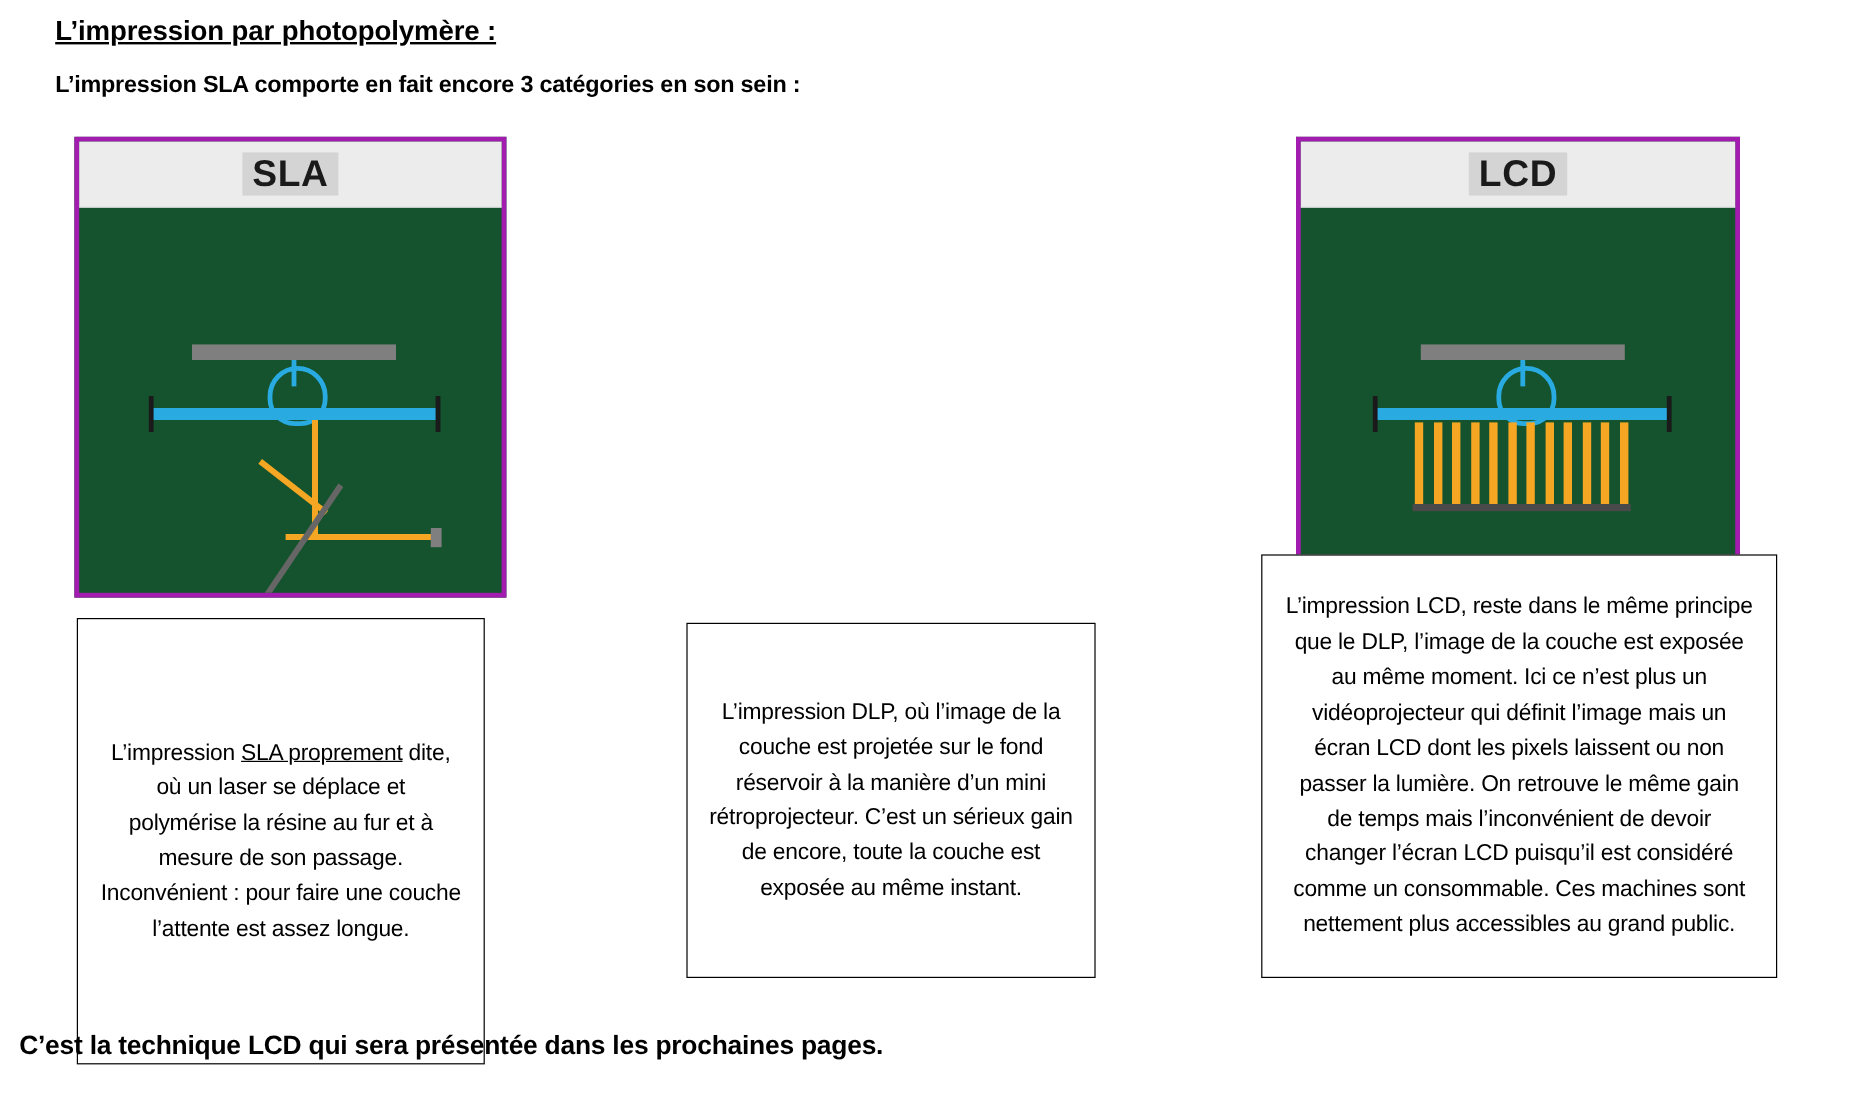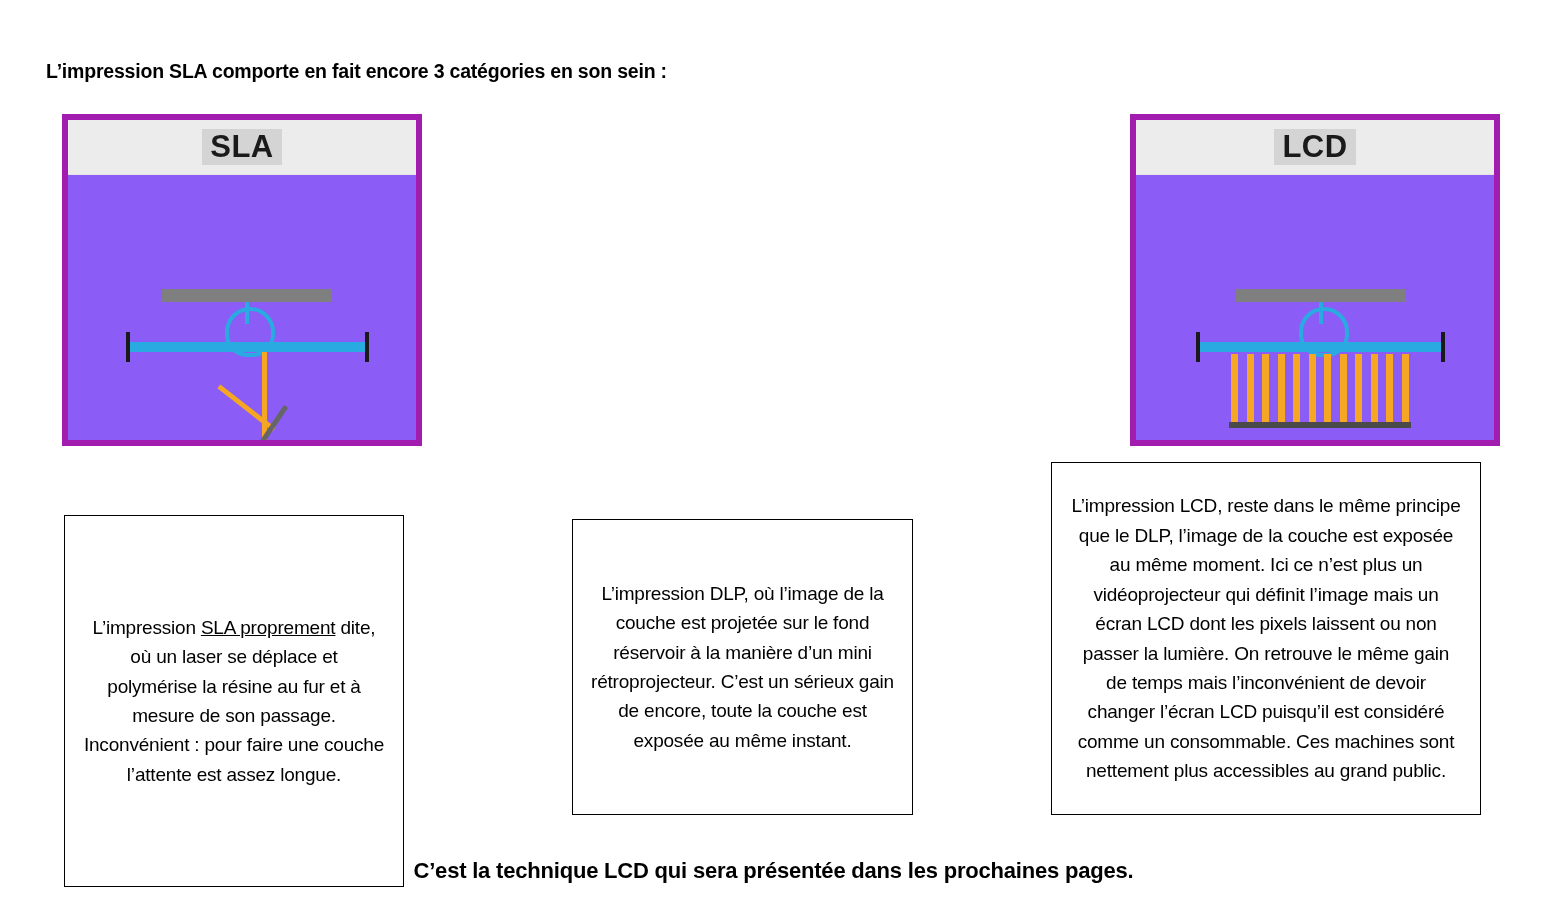--- a/index.html
+++ b/index.html
@@ -39,28 +39,28 @@
     font-size: 19.5px;
     font-weight: bold;
     letter-spacing: -0.2px;
   }
 
   
   .card {
     position: absolute;
     top: 114px;
     width: 360px;
-    height: 332px;
-    background: #8b5cf6;
-    border: 6px solid #a21caf;
+    height: 384px;
+    background: #14532d;
+    border: 4px solid #a21caf;
     box-sizing: border-box;
   }
   .card-sla  { left: 62px;  }
   .card-dlp  { left: 558px; }
-  .card-lcd  { left: 1130px; width: 370px; }
+  .card-lcd  { left: 1080px; width: 370px; }
 
   .card-header {
     position: absolute;
     left: 0; top: 0; right: 0;
     height: 54px;
     background: #ececec;
     border-bottom: 1px solid #e2e2e2;
     display: flex;
     align-items: center;
     justify-content: center;
@@ -177,31 +177,32 @@
   .cap-sla  { left: 64px;   top: 515px; width: 340px; height: 372px; }
   .cap-dlp  { left: 572px;  top: 519px; width: 341px; height: 296px; }
   .cap-lcd  { left: 1051px; top: 462px; width: 430px; height: 353px; }
 
   .cap-underline { text-decoration: underline; }
 
   .footer {
     position: absolute;
     left: 0; right: 0;
     top: 858px;
-    text-align: center;
     font-size: 22px;
     font-weight: bold;
     letter-spacing: -0.2px;
+    padding-left: 16px;
   }
 </style>
 </head>
 <body>
 
 <div class="page">
 
+  <div class="heading">L’impression par photopolymère :</div>
   <div class="subheading">L’impression SLA comporte en fait encore 3 catégories en son sein :</div>
 
   <div class="card card-sla">
     <div class="card-header">
       <span class="card-title">SLA</span>
     </div>
     <div class="card-body">
 
       <div class="grey-bar" style="left:94px; top:115px; width:170px;"></div>
 

